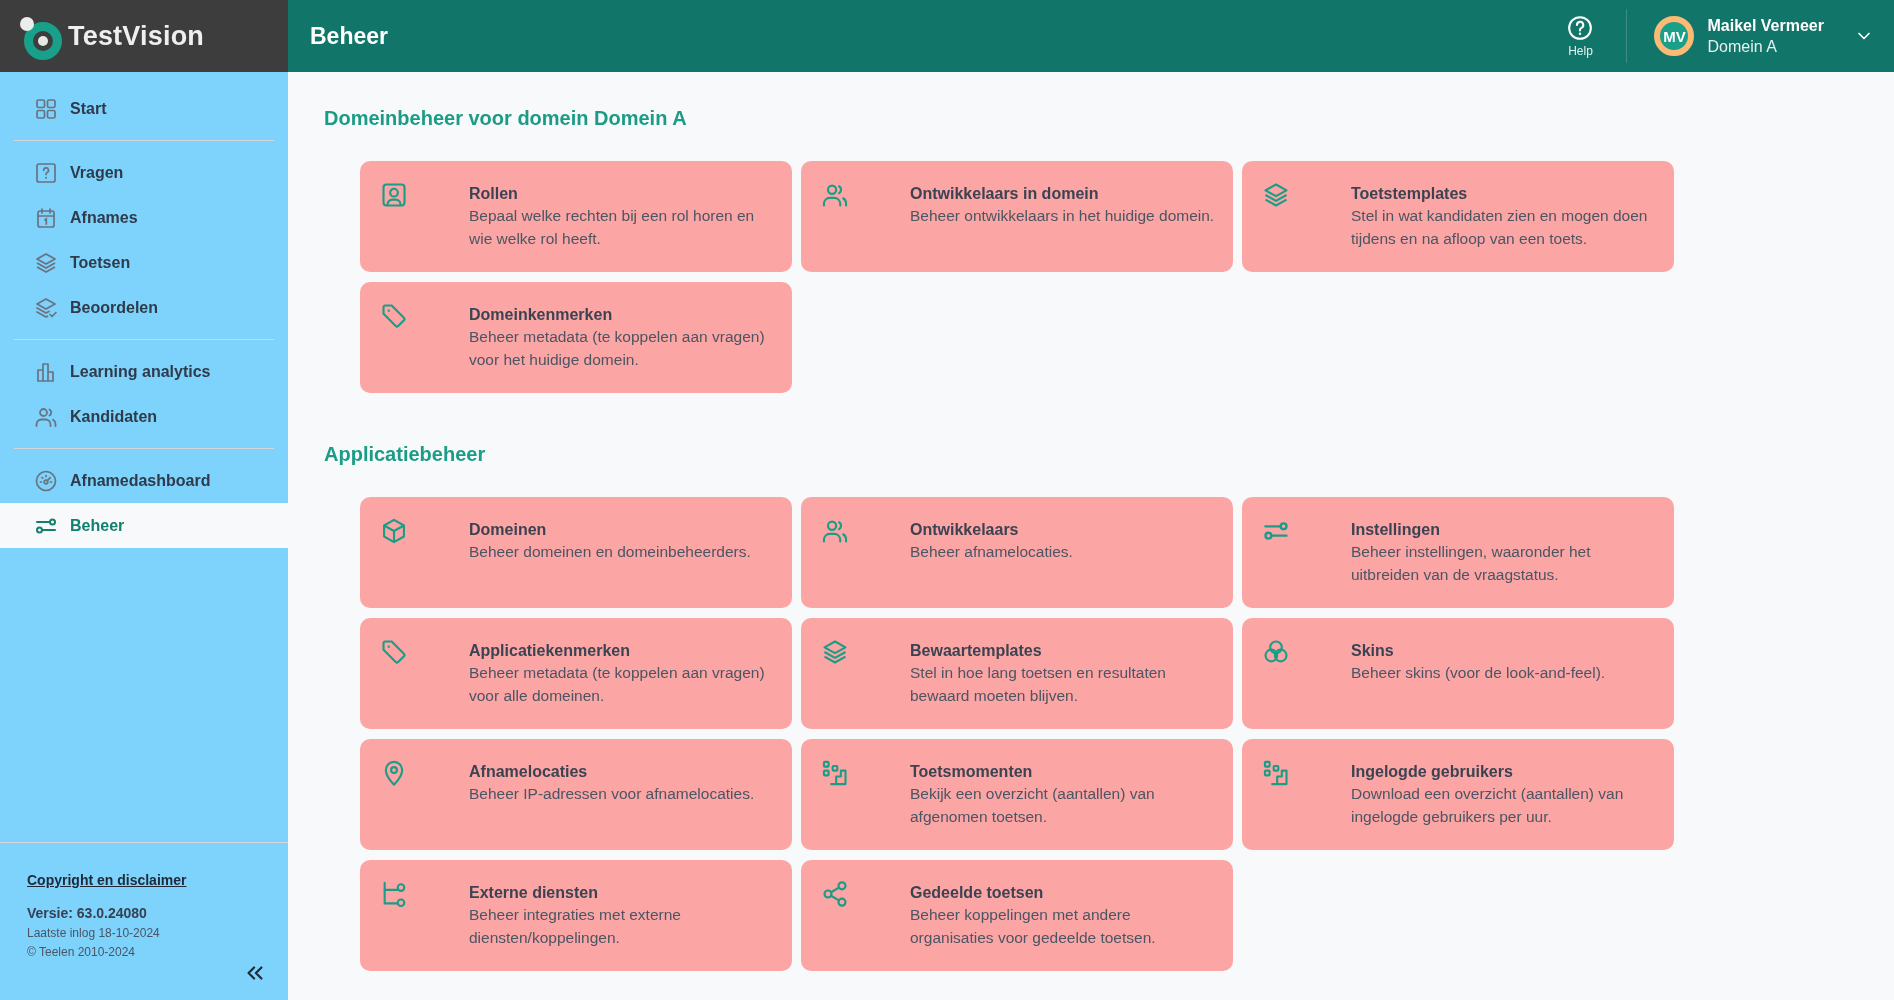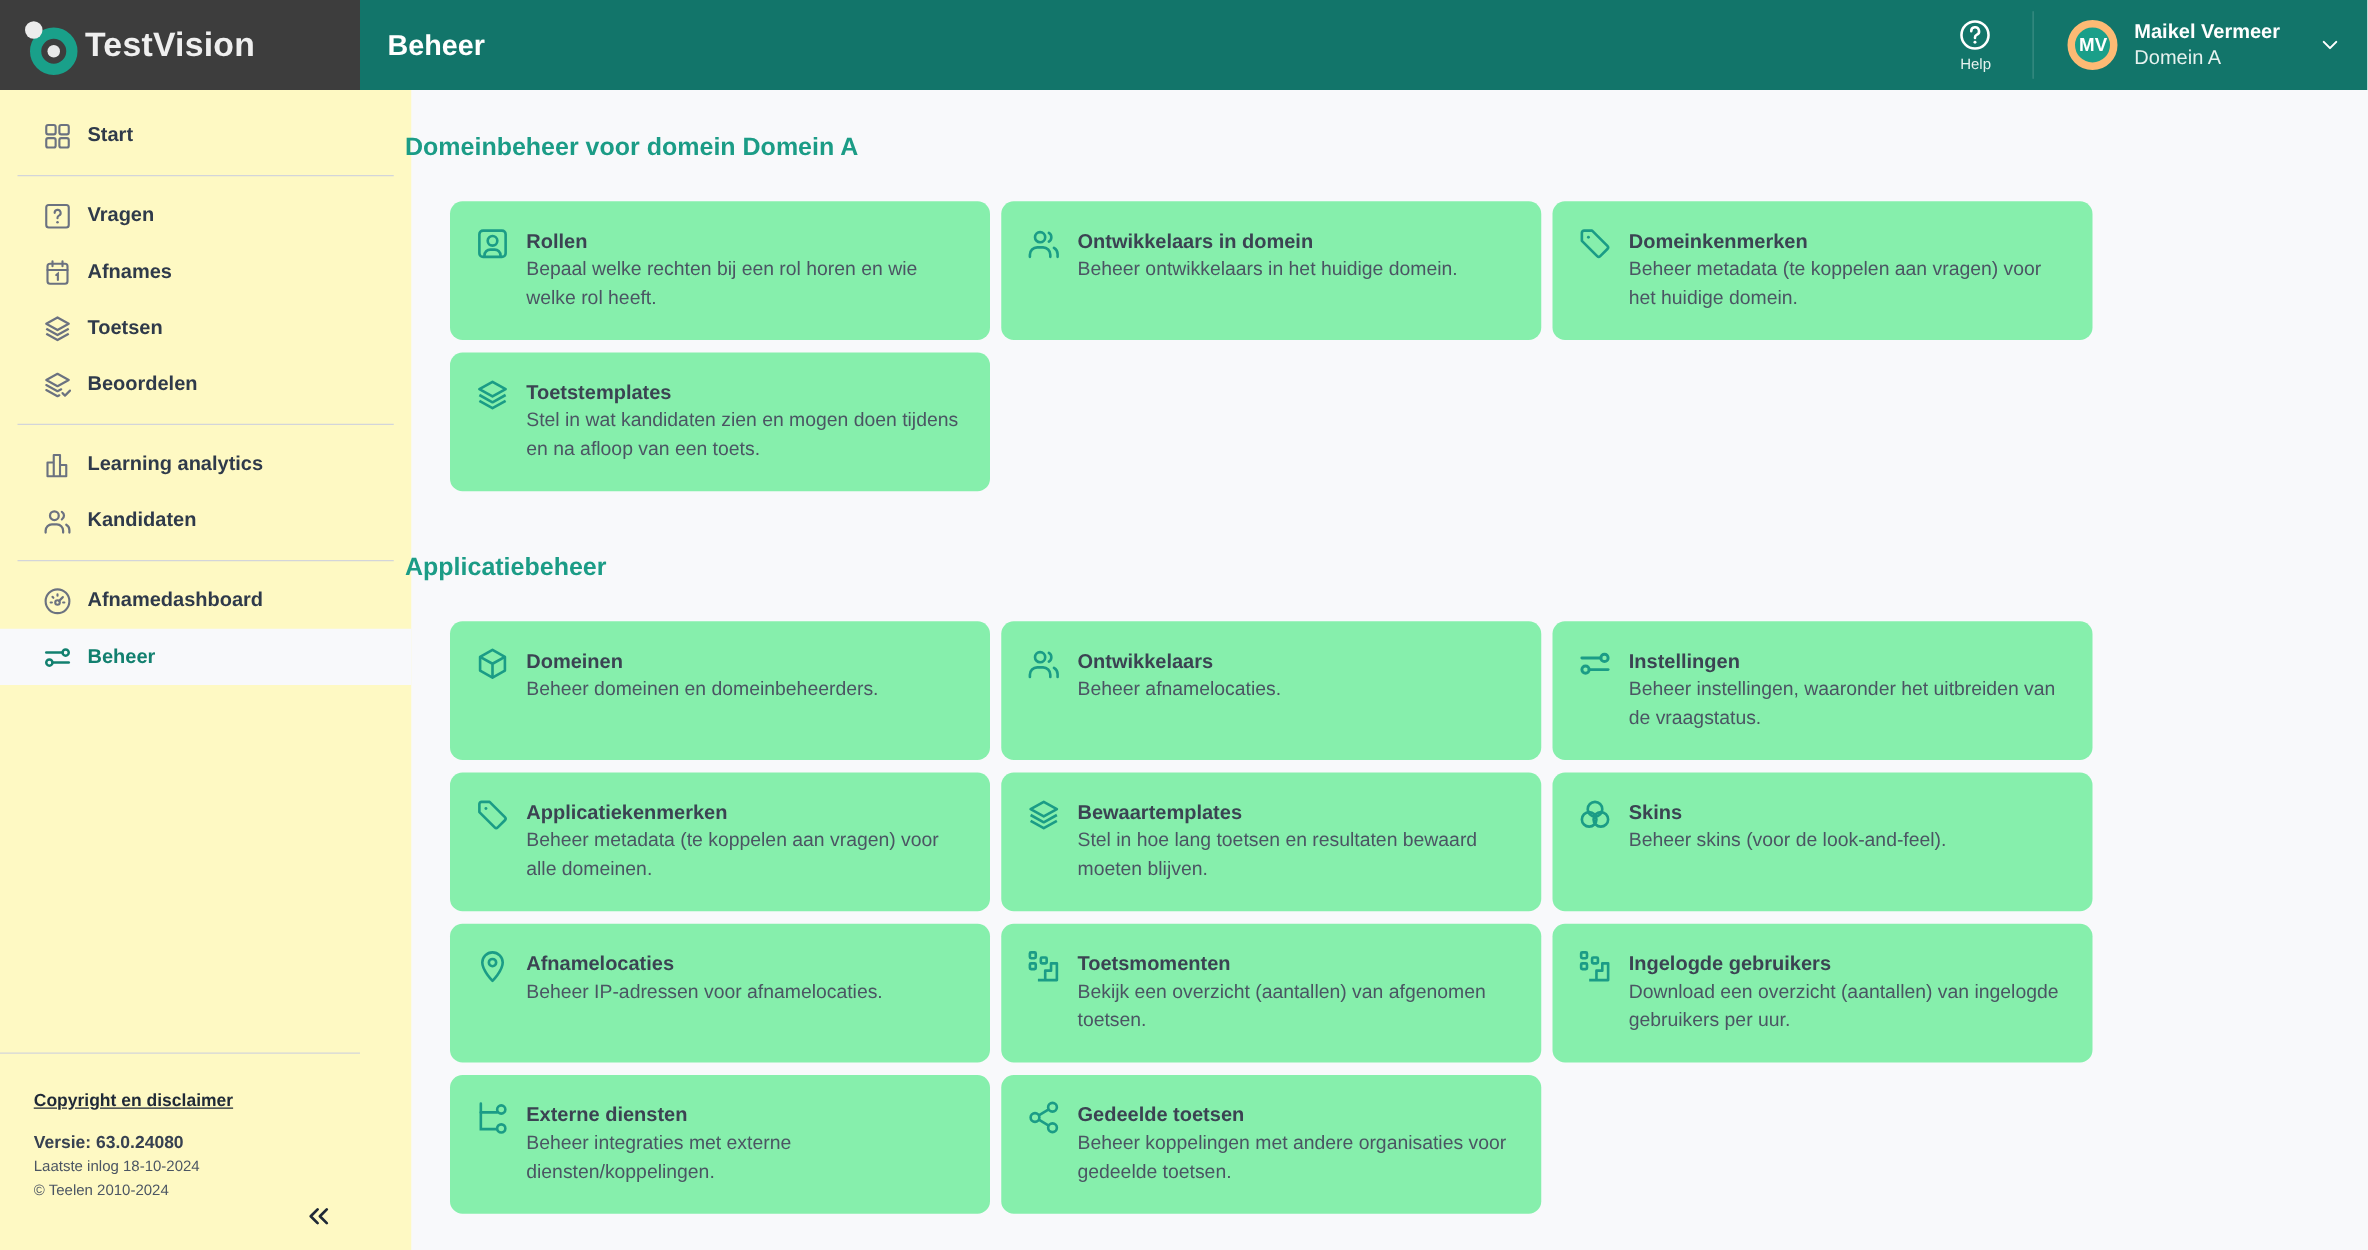--- a/index.html
+++ b/index.html
@@ -21,42 +21,42 @@
   .help-label { color: #e6f2ef; font-size: 12px; margin-top: 3px; }
   .vdivider { width: 1px; height: 54px; background: rgba(255,255,255,0.18); }
   .user { display: flex; align-items: center; padding-left: 27px; padding-right: 20px; cursor: pointer; }
   .avatar { width: 40px; height: 40px; border-radius: 50%; background: #1a9f89; border: 6px solid #fdba74; color: #fff; font-weight: bold; font-size: 15px; display: flex; align-items: center; justify-content: center; }
   .user-text { margin-left: 13px; line-height: 21px; }
   .user-name { color: #fff; font-size: 16px; font-weight: bold; }
   .user-domain { color: #e6f2ef; font-size: 16px; }
   .user-chev { margin-left: 30px; }
 
   
-  .sidebar { position: absolute; left: 0; top: 72px; width: 329px; height: 928px; background: #fef9c3; }
+  .sidebar { position: absolute; left: 0; top: 72px; width: 288px; height: 928px; background: #7dd3fc; }
   .nav-item { display: flex; align-items: center; height: 45px; padding-left: 34px; cursor: pointer; }
   .nav-item .ico { width: 24px; height: 24px; display: flex; align-items: center; justify-content: center; }
   .nav-item .lbl { margin-left: 12px; font-size: 16px; font-weight: bold; color: #2f3a4a; }
   .nav-item.active { background: #f8f9fb; }
   .nav-item.active .lbl { color: #12806f; }
   .nav-sep { height: 1px; background: #d3d5da; margin: 9px 14px 9px 14px; }
   .sidebar-footer { position: absolute; left: 0; top: 770px; width: 288px; border-top: 1px solid #d3d5da; padding: 29px 0 0 27px; }
   .copyright-link { font-size: 14px; color: #1f2937; text-decoration: underline; font-weight: bold; cursor: pointer; }
   .version { font-size: 14px; font-weight: bold; color: #374151; margin-top: 17px; }
   .meta-line { font-size: 12px; color: #4b5563; margin-top: 5px; }
   .collapse { position: absolute; left: 242px; top: 117px; width: 26px; height: 26px; cursor: pointer; display: flex; align-items: center; justify-content: center; }
 
   
   .main { position: absolute; left: 288px; top: 72px; width: 1606px; height: 900px; padding-left: 36px; }
   .section-title { color: #1b9c86; font-size: 20px; font-weight: bold; }
   .s1-title { position: absolute; left: 36px; top: 35px; }
   .s2-title { position: absolute; left: 36px; top: 371px; }
   .grid { position: absolute; left: 72px; display: grid; grid-template-columns: 432px 432px 432px; column-gap: 9px; row-gap: 10px; }
   .grid1 { top: 89px; }
   .grid2 { top: 425px; }
-  .card { height: 111px; background: #86efac; border-radius: 10px; display: flex; padding: 20px 18px 0 20px; cursor: pointer; }
+  .card { height: 111px; background: #fca5a5; border-radius: 10px; display: flex; padding: 20px 18px 0 20px; cursor: pointer; gap: 48px; }
   .card .cico { width: 28px; height: 28px; flex-shrink: 0; margin-top: 0px; }
   .card .ctext { margin-left: 13px; }
   .card .ctitle { font-size: 16px; font-weight: bold; color: #3b4352; margin-top: 4px; }
   .card .cdesc { font-size: 15.5px; color: #4b5563; line-height: 23px; margin-top: 1px; }
 </style>
 </head>
 <body>
 
 <svg width="0" height="0" style="position:absolute">
   <defs>
@@ -338,36 +338,36 @@
       <svg class="cico" style="color:#1b9c86">
           <use href="#i-users"></use>
         </svg>
       <div class="ctext">
           <div class="ctitle">Ontwikkelaars in domein</div>
           <div class="cdesc">Beheer ontwikkelaars in het huidige domein.</div>
         </div>
     </div>
     <div class="card">
       <svg class="cico" style="color:#1b9c86">
+          <use href="#i-layers"></use>
+        </svg>
+      <div class="ctext">
+          <div class="ctitle">Toetstemplates</div>
+          <div class="cdesc">Stel in wat kandidaten zien en mogen doen tijdens en na afloop van een toets.</div>
+        </div>
+    </div>
+    <div class="card">
+      <svg class="cico" style="color:#1b9c86">
           <use href="#i-tag"></use>
         </svg>
       <div class="ctext">
           <div class="ctitle">Domeinkenmerken</div>
           <div class="cdesc">Beheer metadata (te koppelen aan vragen) voor het huidige domein.</div>
         </div>
     </div>
-    <div class="card">
-      <svg class="cico" style="color:#1b9c86">
-          <use href="#i-layers"></use>
-        </svg>
-      <div class="ctext">
-          <div class="ctitle">Toetstemplates</div>
-          <div class="cdesc">Stel in wat kandidaten zien en mogen doen tijdens en na afloop van een toets.</div>
-        </div>
-    </div>
   </div>
 
   <h2 class="section-title s2-title">Applicatiebeheer</h2>
   <div class="grid grid2">
     <div class="card">
       <svg class="cico" style="color:#1b9c86">
           <use href="#i-cube"></use>
         </svg>
       <div class="ctext">
           <div class="ctitle">Domeinen</div>

